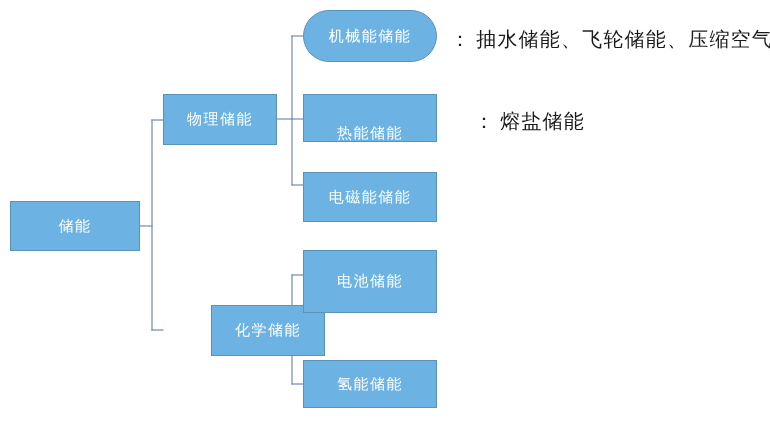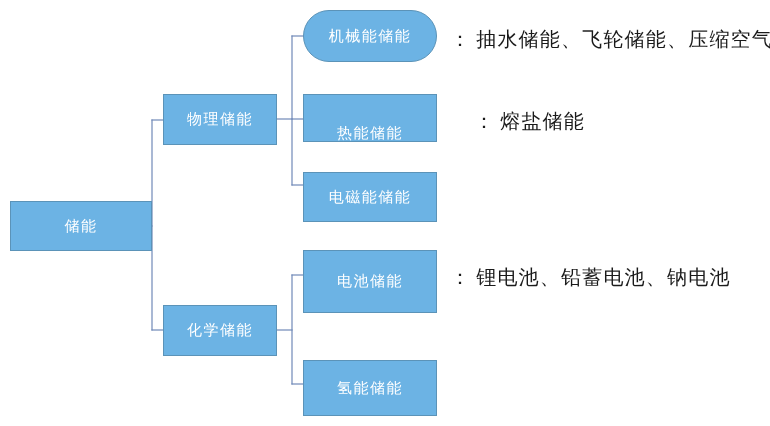--- a/index.html
+++ b/index.html
@@ -32,21 +32,21 @@
     align-items: center;
     justify-content: center;
     color: #FFFFFF;
     font-family: "Liberation Serif", "DejaVu Serif", serif;
     font-size: 15px;
     letter-spacing: 1.5px;
     line-height: 1;
     white-space: nowrap;
     z-index: 2;
   }
-  .node-root   { left: 10px;  top: 201px; width: 142px; height: 50px; }
+  .node-root   { left: 10px;  top: 201px; width: 130px; height: 50px; }
   .node-lvl2   { left: 163px; top: 94px;  width: 114px; height: 51px; }
   .node-lvl3   { left: 303px; top: 10px;  width: 134px; height: 52px; }
 
   .desc {
     position: absolute;
     color: #1a1a1a;
     font-family: "Liberation Serif", "DejaVu Serif", serif;
     font-size: 20px;
     letter-spacing: 1.2px;
     line-height: 1;
@@ -89,21 +89,21 @@
   </svg>
 
   <div class="node node-root">
     <span>储能</span>
   </div>
 
   <div class="node node-lvl2" style="top:94px;">
     <span>物理储能</span>
   </div>
 
-  <div class="node node-lvl2" style="top:305px;">
+  <div class="node node-lvl2" style="top:305px;margin-left:48px;">
     <span>化学储能</span>
   </div>
 
   <div class="node node-lvl3" style="top:10px;border-radius:26px;">
     <span>机械能储能</span>
   </div>
   <div class="desc" style="left:450px; top:29px;">
     <span class="colon">：</span><span>抽水储能、飞轮储能、压缩空气</span>
   </div>
 
@@ -114,21 +114,18 @@
     <span class="colon">：</span><span>熔盐储能</span>
   </div>
 
   <div class="node node-lvl3" style="top:160px; height:50px;margin-top:12px;">
     <span>电磁能储能</span>
   </div>
 
   <div class="node node-lvl3" style="top:250px; height:63px;">
     <span>电池储能</span>
   </div>
-  <div class="desc" style="left:450px; top:267px;">
-    <span class="colon">：</span><span>锂电池、铅蓄电池、钠电池</span>
-  </div>
 
-  <div class="node node-lvl3" style="top:360px; height:56px;">
+  <div class="node node-lvl3" style="top:360px; height:48px;">
     <span>氢能储能</span>
   </div>
 
 </div>
 
 </body></html>

